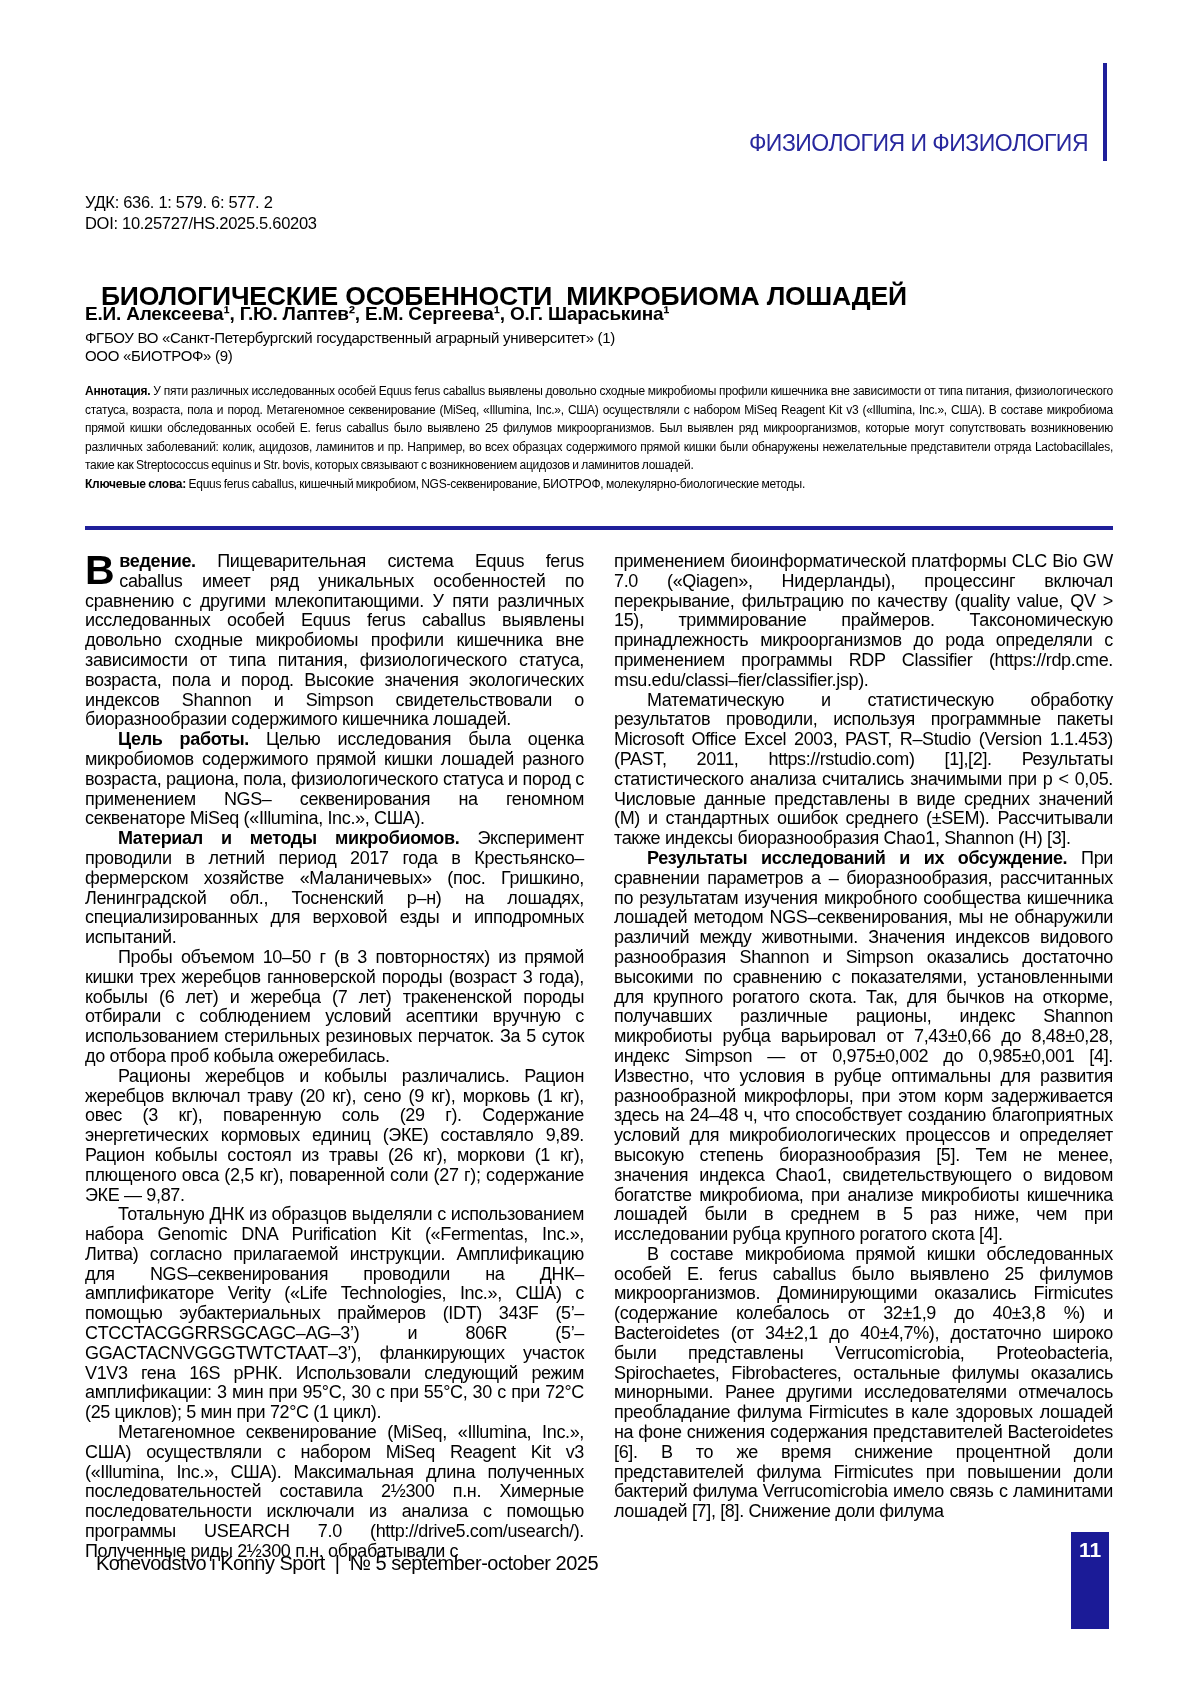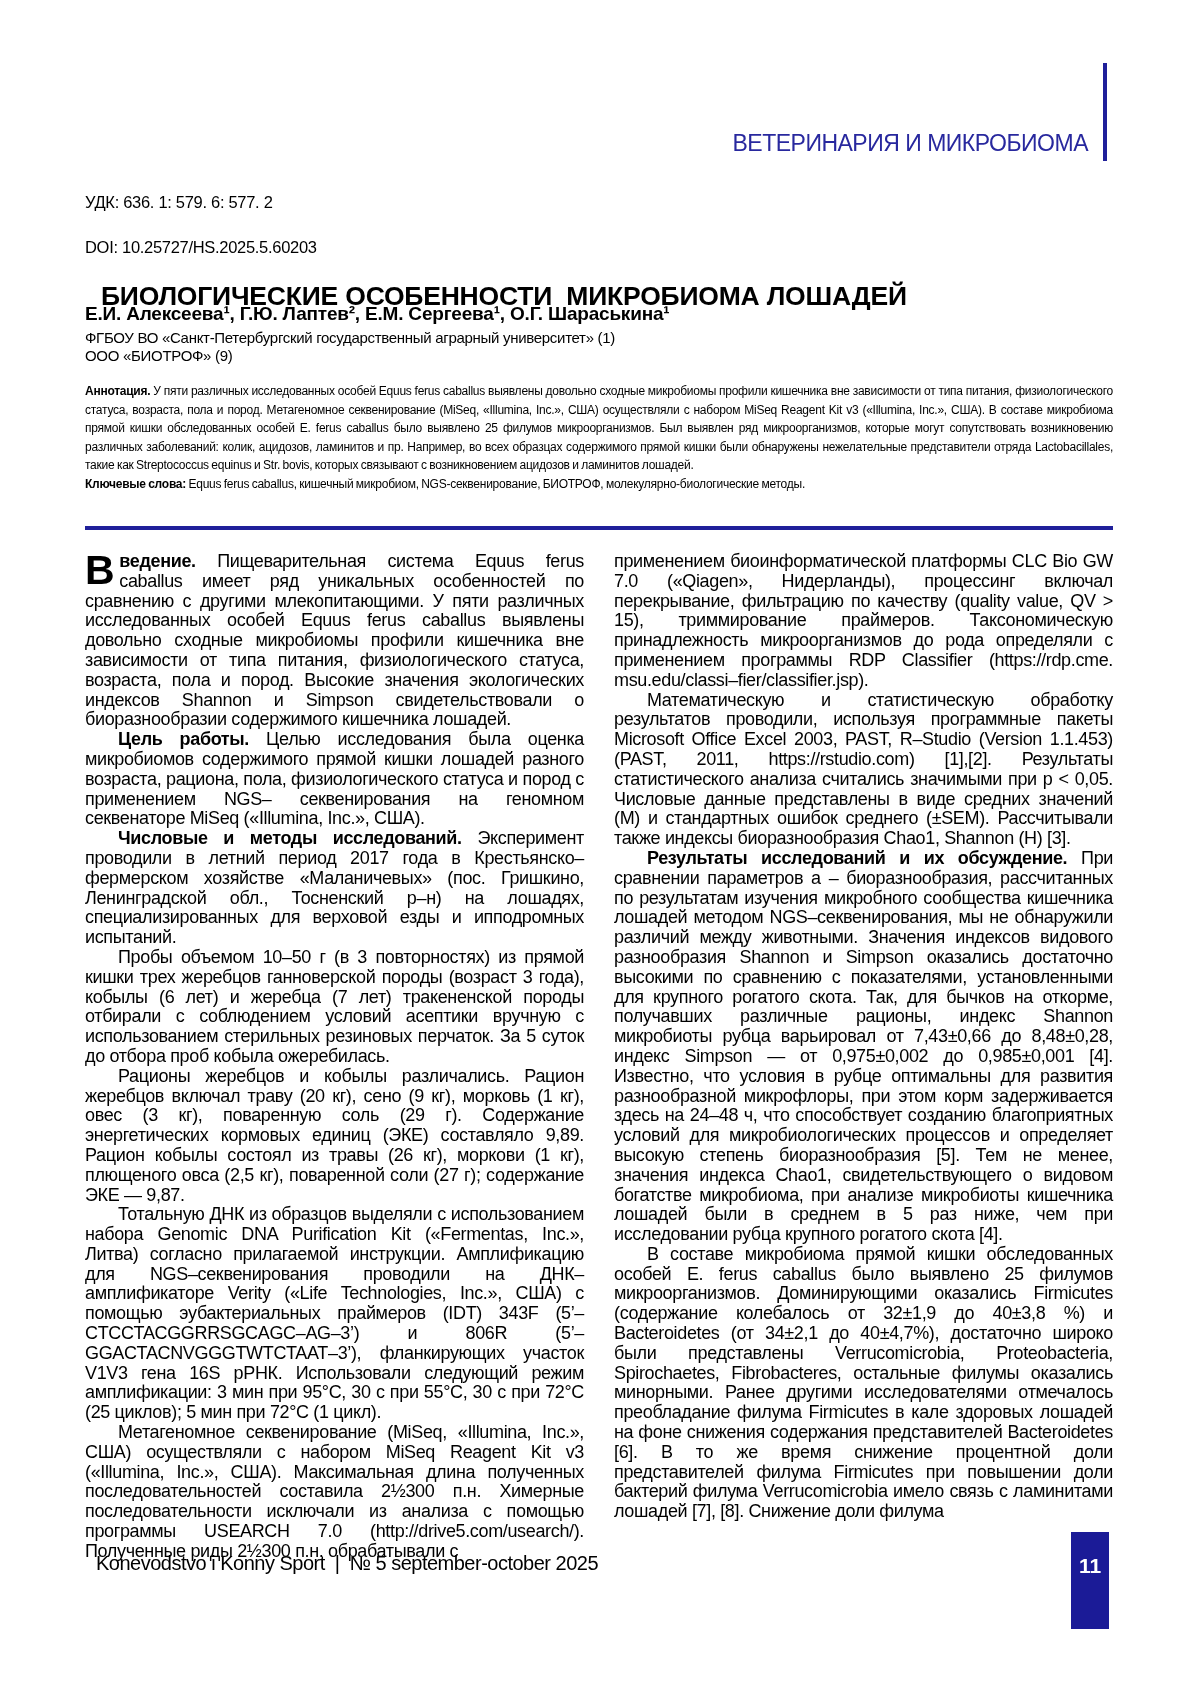--- a/index.html
+++ b/index.html
@@ -13,21 +13,21 @@
     overflow:hidden;
   }
   
   .vbar{position:absolute;left:1103px;top:63px;width:4px;height:98px;background:#20209a;}
   .section-header{
     position:absolute;top:130px;right:112px;
     font-size:23px;letter-spacing:-0.5px;color:#28289e;
     white-space:nowrap;
   }
   .udc{position:absolute;left:85px;top:193px;font-size:16.5px;letter-spacing:-0.3px;}
-  .doi{position:absolute;left:85px;top:214px;font-size:16.5px;letter-spacing:-0.3px;margin-top:24px;}
+  .doi{position:absolute;left:85px;top:214px;font-size:16.5px;letter-spacing:-0.3px;}
   .title{
     position:absolute;left:85px;top:265px;margin:16px;
     font-size:26.5px;font-weight:bold;letter-spacing:-0.2px;
     white-space:pre-wrap;
   }
   .authors{position:absolute;left:85px;top:303px;font-size:19px;font-weight:bold;letter-spacing:-0.2px;}
   .affil1{position:absolute;left:85px;top:329px;font-size:15px;letter-spacing:-0.3px;}
   .affil2{position:absolute;left:85px;top:347px;font-size:15px;letter-spacing:-0.3px;}
   
   .abstract{
@@ -52,30 +52,30 @@
   }
   
   .footer{
     position:absolute;left:96px;top:1552px;
     font-size:20px;letter-spacing:-0.5px;white-space:pre;
   }
   .footer .sep{padding:0 10px;}
   .pagebox{
     position:absolute;left:1071px;top:1532px;width:38px;height:97px;
     background:#1b1b97;color:#fff;font-weight:bold;font-size:21px;
-    text-align:center;box-sizing:border-box;padding-top:22px;
+    text-align:center;box-sizing:border-box;padding-top:6px;
   }
 </style>
 </head>
 <body>
 
 <div class="page">
 
   <div class="vbar"></div>
-  <div class="section-header">ВЕТЕРИНАРИЯ И МИКРОБИОМА</div>
+  <div class="section-header">ФИЗИОЛОГИЯ И ФИЗИОЛОГИЯ</div>
 
   <div class="udc">УДК: 636. 1: 579. 6: 577. 2</div>
   <div class="doi">DOI: 10.25727/HS.2025.5.60203</div>
 
   <h1 class="title">БИОЛОГИЧЕСКИЕ ОСОБЕННОСТИ  МИКРОБИОМА ЛОШАДЕЙ</h1>
 
   <div class="authors">Е.И. Алексеева¹, Г.Ю. Лаптев², Е.М. Сергеева¹, О.Г. Шараськина¹</div>
   <div class="affil1">ФГБОУ  ВО «Санкт-Петербургский государственный аграрный университет» (1)</div>
   <div class="affil2">ООО «БИОТРОФ» (9)</div>
 
@@ -89,21 +89,21 @@
   <div class="columns">
 
     <div class="col">
       <p class="para">
         <span class="dropcap">В</span><span class="b">ведение.</span><span> Пищеварительная система Equus ferus caballus имеет ряд уникальных особенностей по сравнению с другими млекопитающими. У пяти различных исследованных особей Equus ferus caballus выявлены довольно сходные микробиомы профили кишечника вне зависимости от типа питания, физиологического статуса, возраста, пола и пород. Высокие значения экологических индексов Shannon и Simpson свидетельствовали о биоразнообразии содержимого кишечника лошадей.</span>
       </p>
       <p class="indent">
         <span class="b">Цель работы.</span><span> Целью исследования была оценка микробиомов содержимого прямой кишки лошадей разного возраста, рациона, пола, физиологического статуса и пород с применением NGS– секвенирования на геномном секвенаторе MiSeq («Illumina, Inc.», США).</span>
       </p>
       <p class="indent">
-        <span class="b">Числовые и методы исследований.</span><span> Эксперимент проводили в летний период 2017 года в Крестьянско–фермерском хозяйстве «Маланичевых» (пос. Гришкино, Ленинградской обл., Тосненский р–н) на лошадях, специализированных для верховой езды и ипподромных испытаний.</span>
+        <span class="b">Материал и методы микробиомов.</span><span> Эксперимент проводили в летний период 2017 года в Крестьянско–фермерском хозяйстве «Маланичевых» (пос. Гришкино, Ленинградской обл., Тосненский р–н) на лошадях, специализированных для верховой езды и ипподромных испытаний.</span>
       </p>
       <p class="indent">
         <span>Пробы объемом 10–50 г (в 3 повторностях) из прямой кишки трех жеребцов ганноверской породы (возраст 3 года), кобылы (6 лет) и жеребца (7 лет) тракененской породы отбирали с соблюдением условий асептики вручную с использованием стерильных резиновых перчаток. За 5 суток до отбора проб кобыла ожеребилась.</span>
       </p>
       <p class="indent">
         <span>Рационы жеребцов и кобылы различались. Рацион жеребцов включал траву (20 кг), сено (9 кг), морковь (1 кг), овес (3 кг), поваренную соль (29 г). Содержание энергетических кормовых единиц (ЭКЕ) составляло 9,89. Рацион кобылы состоял из травы (26 кг), моркови (1 кг), плющеного овса (2,5 кг), поваренной соли (27 г); содержание ЭКЕ — 9,87.</span>
       </p>
       <p class="indent">
         <span>Тотальную ДНК из образцов выделяли с использованием набора Genomic DNA Purification Kit («Fermentas, Inc.», Литва) согласно прилагаемой инструкции. Амплификацию для NGS–секвенирования проводили на ДНК–амплификаторе Verity («Life Technologies, Inc.», США) с помощью эубактериальных праймеров (IDT) 343F (5’–CTCCTACGGRRSGCAGC–AG–3’) и 806R (5’–GGACTACNVGGGTWTCTAAT–3’), фланкирующих участок V1V3 гена 16S рРНК. Использовали следующий режим амплификации: 3 мин при 95°С, 30 с при 55°С, 30 с при 72°С (25 циклов); 5 мин при 72°С (1 цикл).</span>
       </p>

